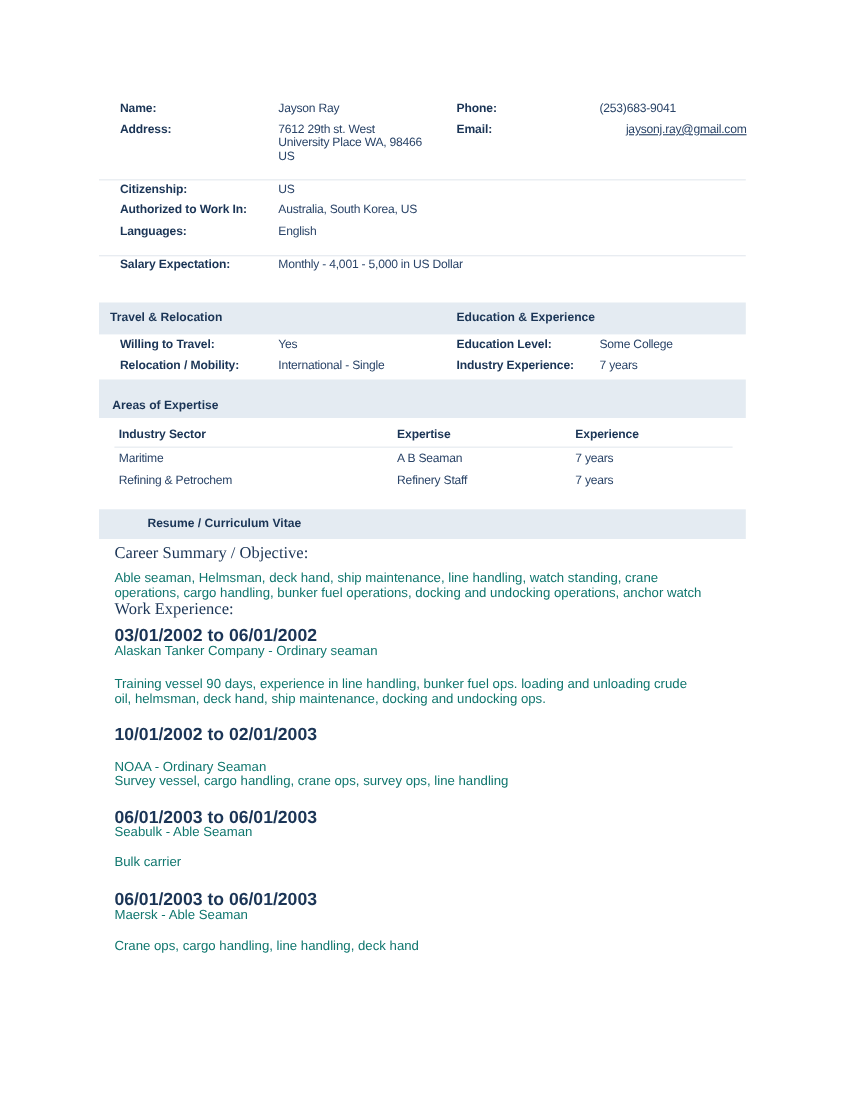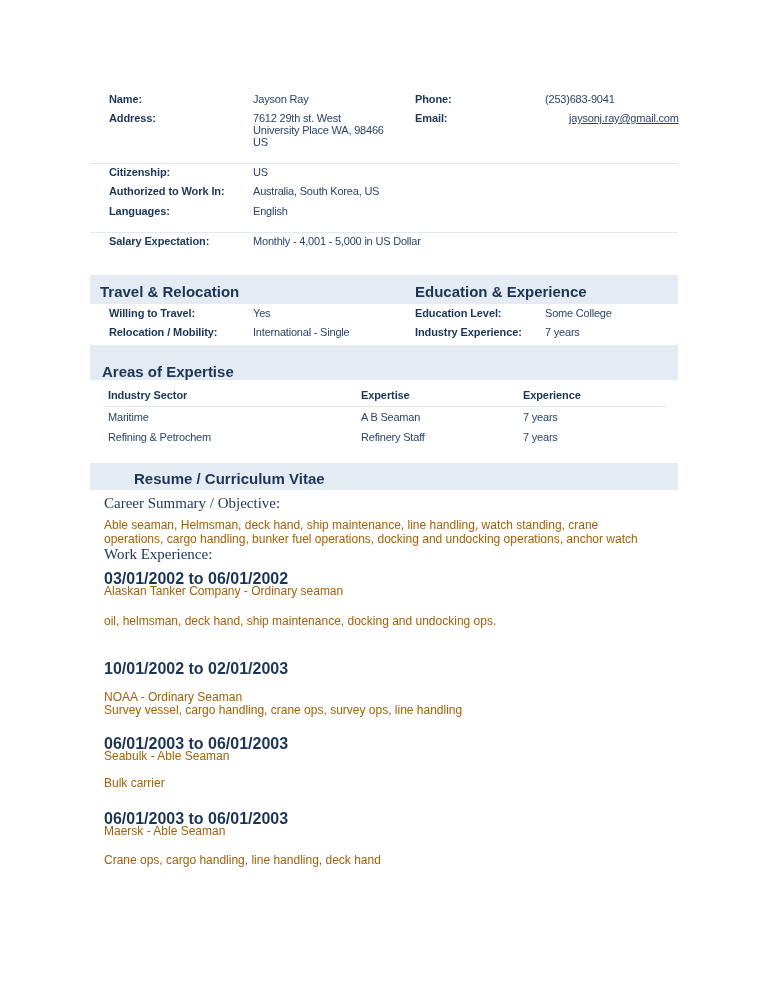--- a/index.html
+++ b/index.html
@@ -6,23 +6,23 @@
     body {
       width: 768px; height: 994px; position: relative; overflow: hidden;
       font-family: "Liberation Sans", sans-serif; color: #1f3a5f;
     }
     .abs { position: absolute; }
     .lbl { font-weight: bold; font-size: 11px; color: #1b3556; letter-spacing: -0.1px; }
     .val { font-size: 11px; color: #2a4468; letter-spacing: -0.2px; line-height: 12px; }
     .link { text-decoration: underline; }
     .rule { position: absolute; height: 1px; background: #e3e8ee; }
     .band { position: absolute; left: 90px; width: 588px; background: #e4ebf2; }
-    .band-title { position: absolute; font-weight: bold; font-size: 15px; color: #1b3556; }
+    .band-title { position: absolute; font-weight: bold; font-size: 11px; color: #1b3556; }
     .serif-h { font-family: "Liberation Serif", serif; font-size: 15px; color: #1b3556; }
-    .body { font-size: 12px; color: #a16207; line-height: 14px; }
+    .body { font-size: 12px; color: #0f766e; line-height: 14px; }
     .date { font-size: 16px; font-weight: bold; color: #1b3556; }
   </style>
 </head>
 <body>
 
 <div>
   <span class="abs lbl" style="left:109px;top:93px;">Name:</span>
   <span class="abs val" style="left:253px;top:93px;">Jayson Ray</span>
   <span class="abs lbl" style="left:415px;top:93px;">Phone:</span>
   <span class="abs val" style="left:545px;top:93px;">(253)683-9041</span>
@@ -95,20 +95,21 @@
 <div class="abs body" style="left:104px;top:518px;">
   <div>Able seaman, Helmsman, deck hand, ship maintenance, line handling, watch standing, crane</div>
   <div>operations, cargo handling, bunker fuel operations, docking and undocking operations, anchor watch</div>
 </div>
 <div class="abs serif-h" style="left:104px;top:546px;">Work Experience:</div>
 
 <div>
   <div class="abs date" style="left:104px;top:570px;">03/01/2002 to 06/01/2002</div>
   <div class="abs body" style="left:104px;top:584px;">Alaskan Tanker Company - Ordinary seaman</div>
   <div class="abs body" style="left:104px;top:614px;">
+    <div>Training vessel 90 days, experience in line handling, bunker fuel ops. loading and unloading crude</div>
     <div>oil, helmsman, deck hand, ship maintenance, docking and undocking ops.</div>
   </div>
 </div>
 
 <div>
   <div class="abs date" style="left:104px;top:660px;">10/01/2002 to 02/01/2003</div>
   <div class="abs body" style="left:104px;top:690px;">NOAA - Ordinary Seaman</div>
   <div class="abs body" style="left:104px;top:703px;">Survey vessel, cargo handling, crane ops, survey ops, line handling</div>
 </div>
 

